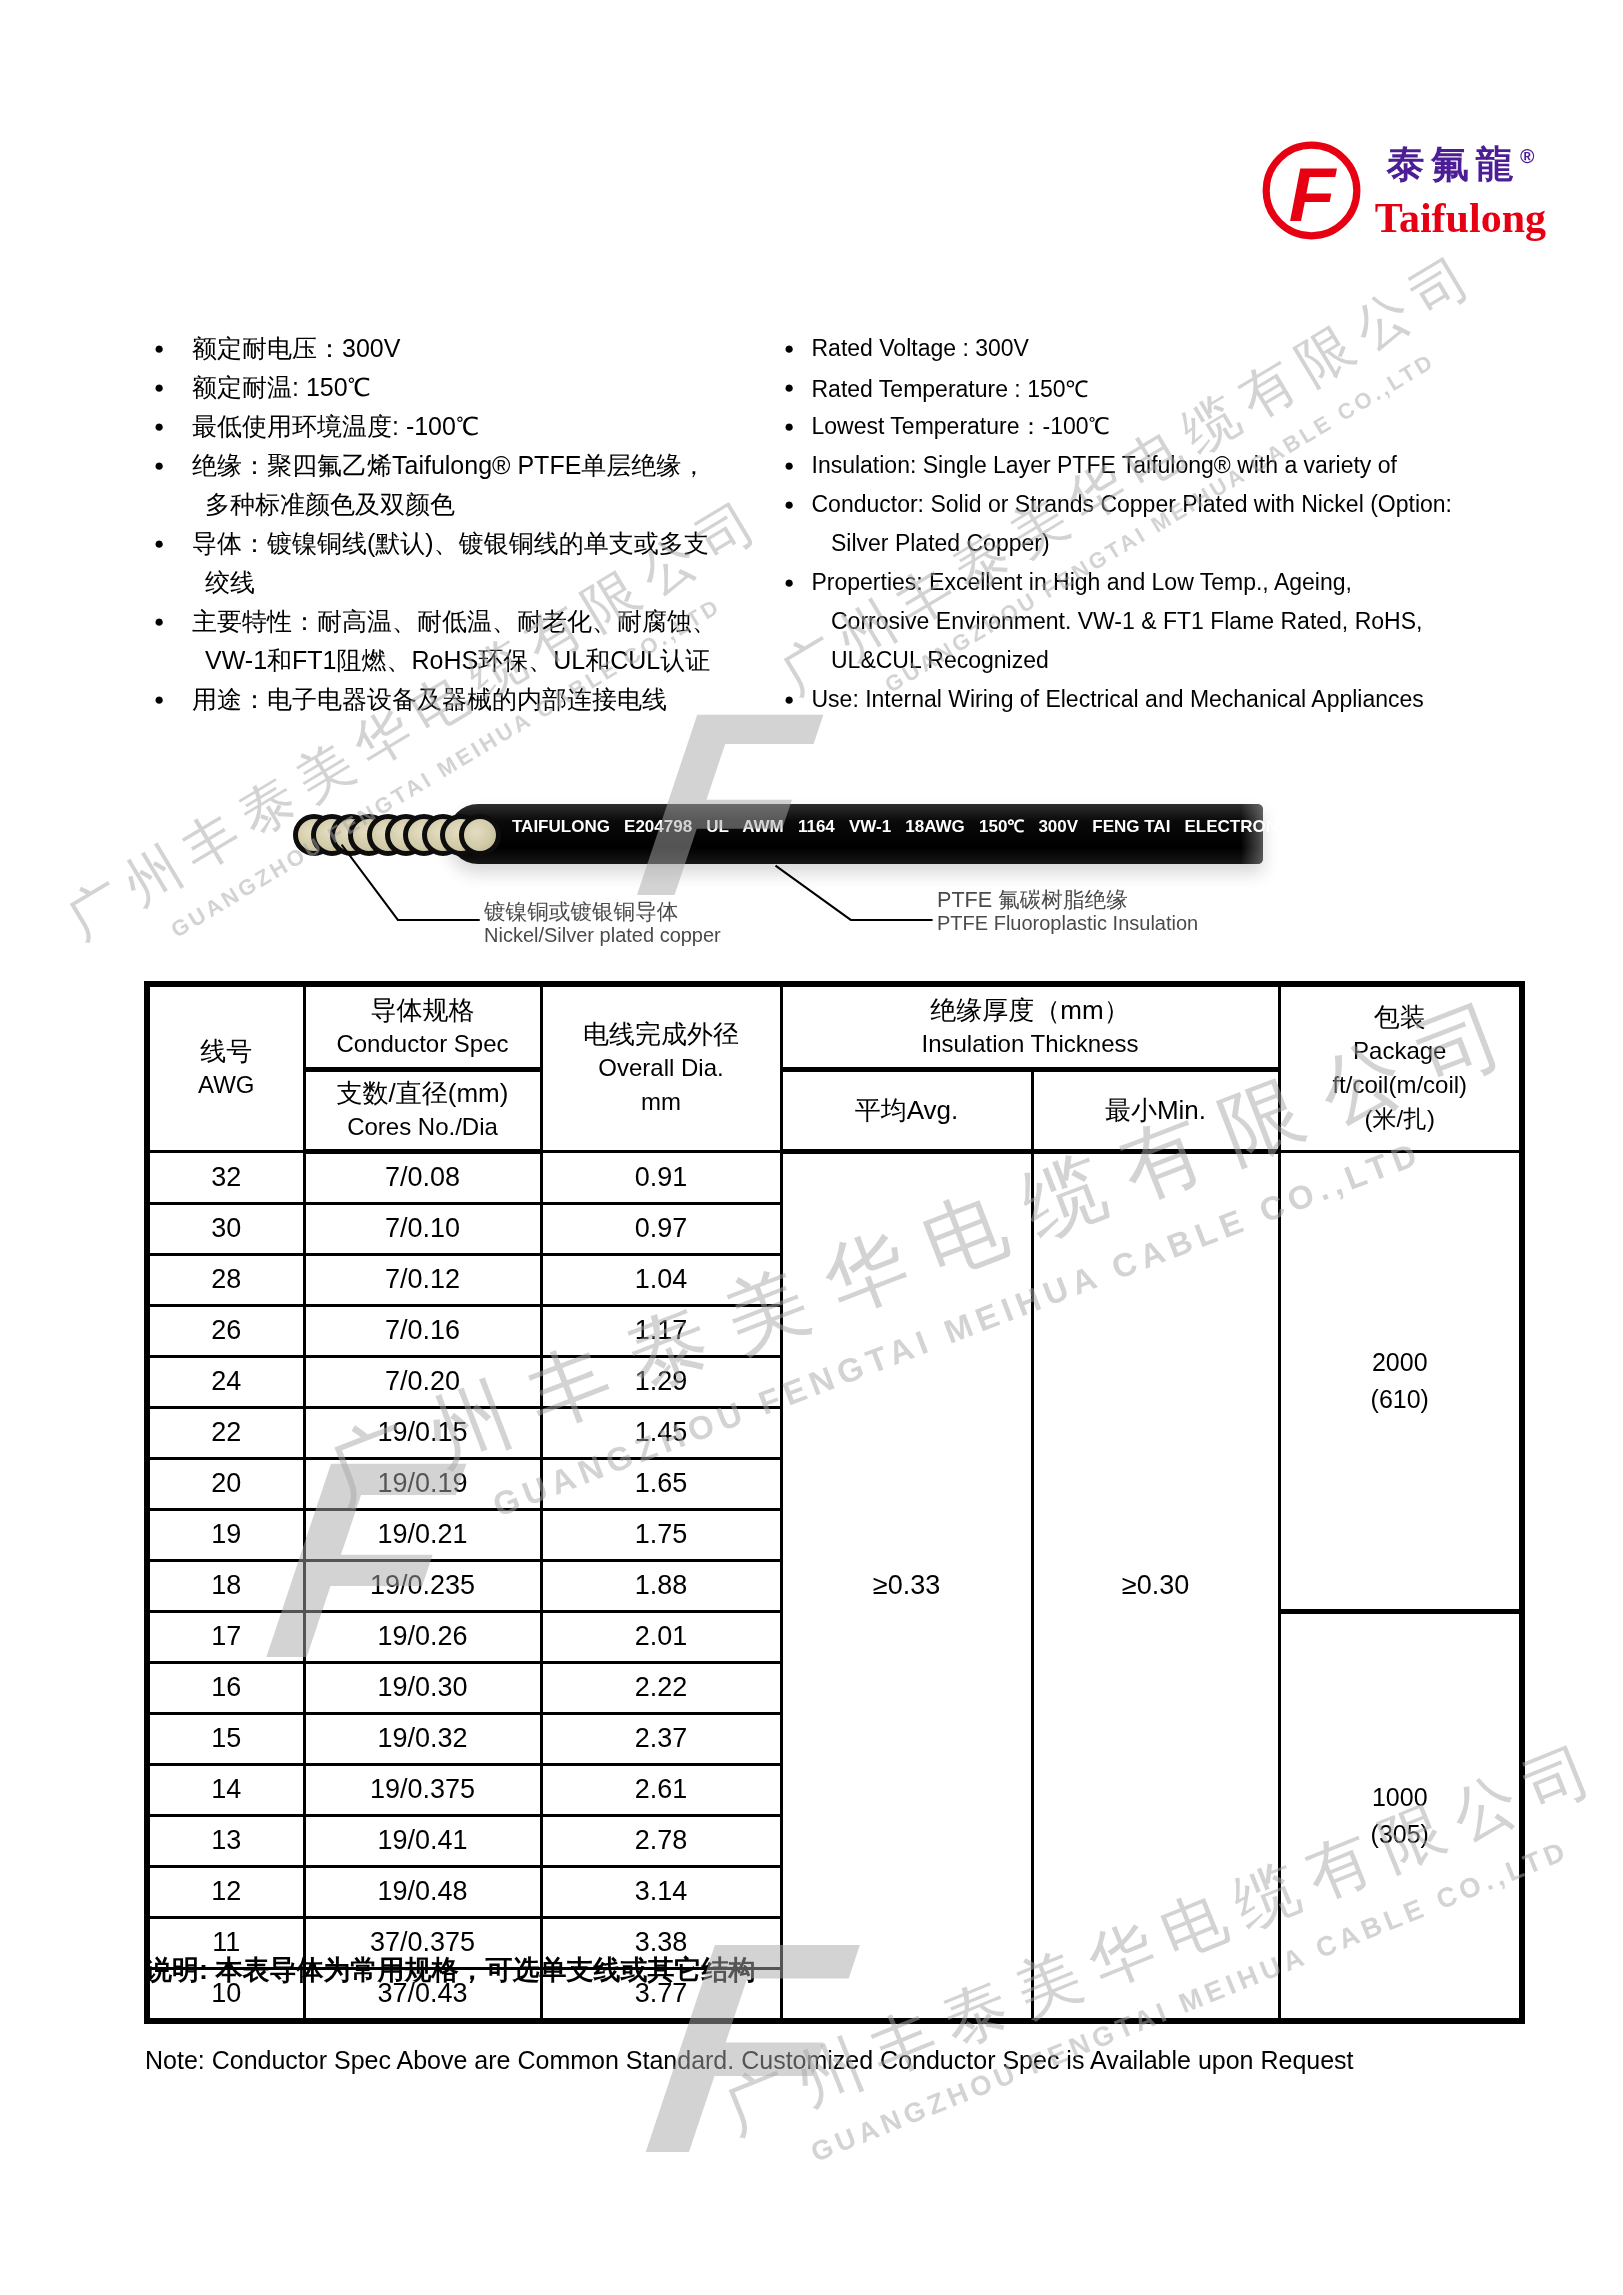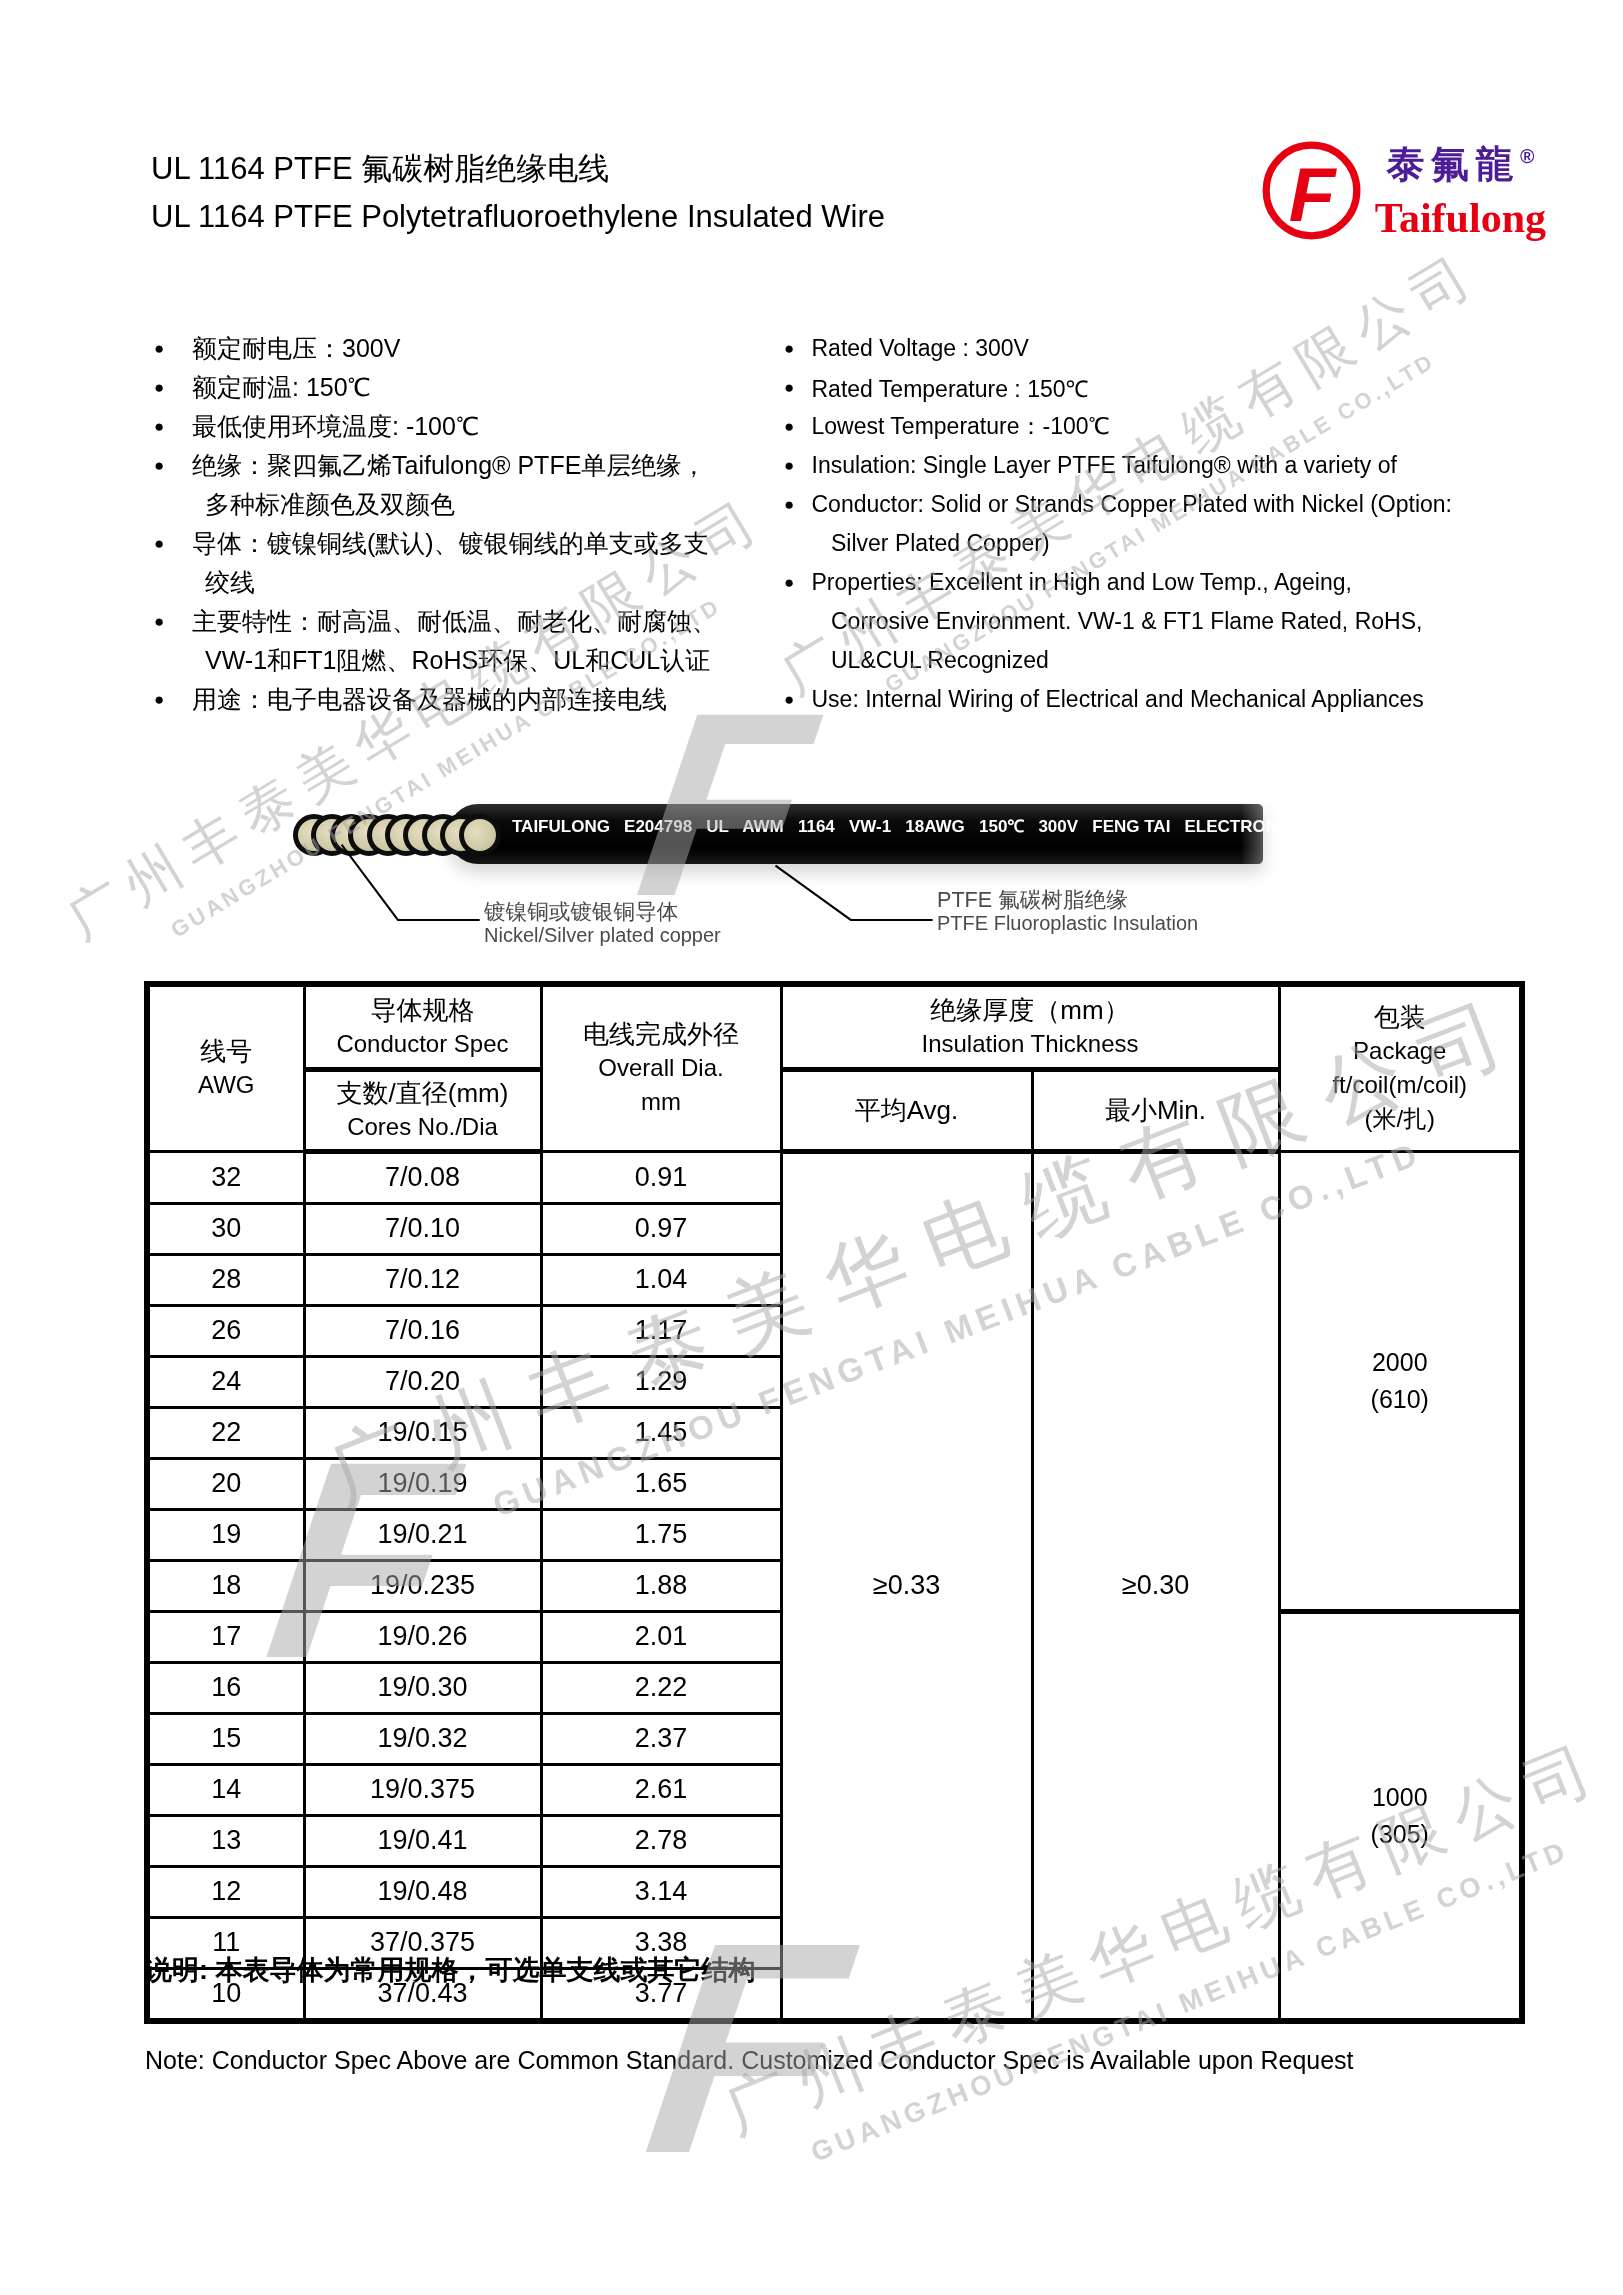--- a/index.html
+++ b/index.html
@@ -84,24 +84,20 @@
         transform:skewX(-8deg);line-height:1;font-family:"Liberation Sans",sans-serif;}
   .wm-f1{left:645px;top:674px;font-size:262px;}
   .wm-f2{left:275px;top:1420px;font-size:281px;}
   .wm-f3{left:655px;top:1898px;font-size:301px;}
 </style>
 </head>
 <body>
 
 <div class="page">
 
-  <div class="title-block">
-    <div class="title-line">UL 1164 PTFE 氟碳树脂绝缘电线</div>
-    <div class="title-line">UL 1164 PTFE Polytetrafluoroethylene Insulated Wire</div>
-  </div>
 
   <div class="logo-block">
     <svg class="logo-mark" viewBox="0 0 100 100">
       <circle cx="50" cy="50" r="44" fill="none" stroke="#e60012" stroke-width="7"></circle>
       <text x="28" y="80" font-size="74" font-style="italic" font-weight="bold" fill="#e60012" font-family="Liberation Sans, sans-serif">F</text>
     </svg>
     <div class="logo-texts">
       <div class="logo-zh"><span>泰氟龍</span><sup>®</sup></div>
       <div class="logo-en">Taifulong</div>
     </div>

